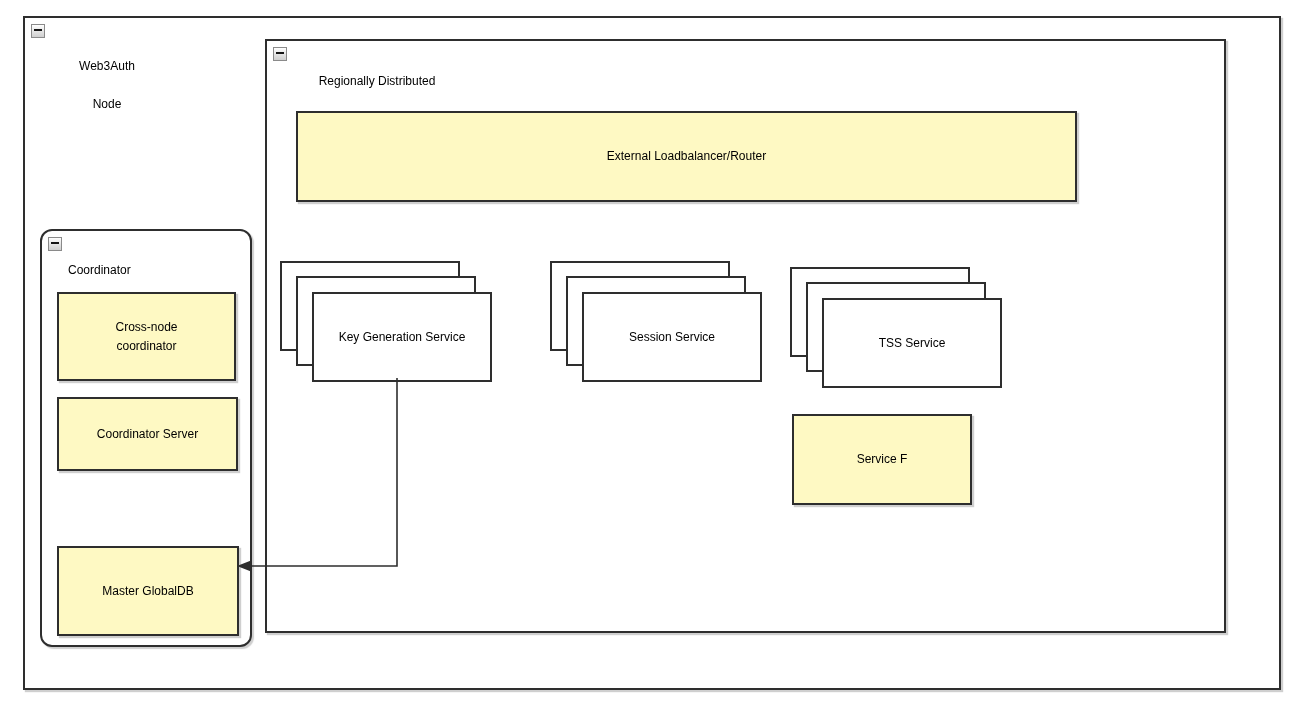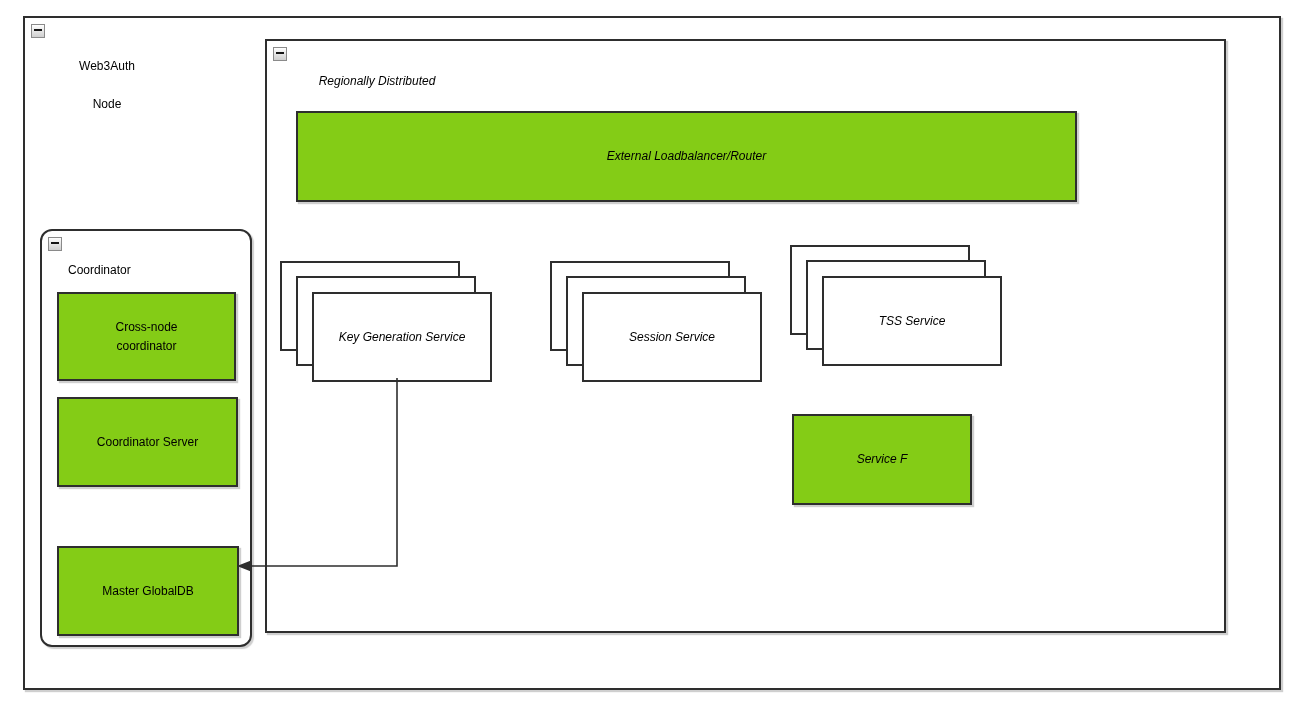--- a/index.html
+++ b/index.html
@@ -11,21 +11,21 @@
   #canvas {
     position: relative;
     width: 1302px;
     height: 708px;
     background: #ffffff;
     overflow: hidden;
   }
   .box {
     position: absolute;
     box-sizing: border-box;
-    background: #84cc16;
+    background: #fef9c3;
     border: 2px solid #2e2e2e;
     box-shadow: 2px 2px 1px rgba(160,160,160,0.5);
   }
   .container-box {
     background: #ffffff;
   }
   .lbl {
     font-size: 12px;
     line-height: 19px;
     color: #000000;
@@ -91,21 +91,21 @@
   <div class="box container-box" style="left:23px; top:16px; width:1258px; height:674px;">
 
     <div class="collapse">
       <span class="minus-bar"></span>
     </div>
     <div class="container-title lbl" style="left:17px; top:20px; width:130px;">
       <div>Web3Auth</div>
       <div>Node</div>
     </div>
 
-    <div class="box container-box" style="left:240px; top:21px; width:961px; height:594px;font-style:italic;">
+    <div class="box container-box" style="left:240px; top:21px; width:961px; height:594px;">
 
       <div class="collapse">
         <span class="minus-bar"></span>
       </div>
       <div class="container-title lbl" style="left:20px; top:12px; width:180px;">
         <div>Regionally Distributed</div>
         <div>(One Kube Cluster)</div>
       </div>
 
       <div class="box center-flex" style="left:29px; top:70px; width:781px; height:91px;">
@@ -121,21 +121,21 @@
       </div>
 
       <div class="stack" style="left:283px; top:220px; width:212px; height:121px;padding-left:40px;">
         <div class="stack-box stack-back1"></div>
         <div class="stack-box stack-back2"></div>
         <div class="stack-box stack-front center-flex">
           <span class="lbl">Session Service</span>
         </div>
       </div>
 
-      <div class="stack" style="left:523px; top:204px; width:192px; height:121px;">
+      <div class="stack" style="left:523px; top:226px; width:192px; height:121px;">
         <div class="stack-box stack-back1"></div>
         <div class="stack-box stack-back2"></div>
         <div class="stack-box stack-front center-flex">
           <span class="lbl">TSS Service</span>
         </div>
       </div>
 
 
       <div class="box center-flex" style="left:525px; top:373px; width:180px; height:91px;">
         <span class="lbl">Service F</span>
@@ -149,21 +149,21 @@
         <span class="minus-bar"></span>
       </div>
       <div class="container-title lbl" style="left:26px; top:11px; text-align:left;">
         <span>Coordinator</span>
       </div>
 
       <div class="box center-flex" style="left:15px; top:61px; width:179px; height:89px;">
         <span class="lbl" style="width:110px;">Cross-node coordinator</span>
       </div>
 
-      <div class="box center-flex" style="left:15px; top:166px; width:181px; height:90px;">
+      <div class="box center-flex" style="left:15px; top:166px; width:181px; height:74px;">
         <span class="lbl">Coordinator Server</span>
       </div>
 
       <div class="box center-flex" style="left:15px; top:315px; width:182px; height:90px;">
         <span class="lbl">Master GlobalDB</span>
       </div>
 
     </div>
   </div>
 

